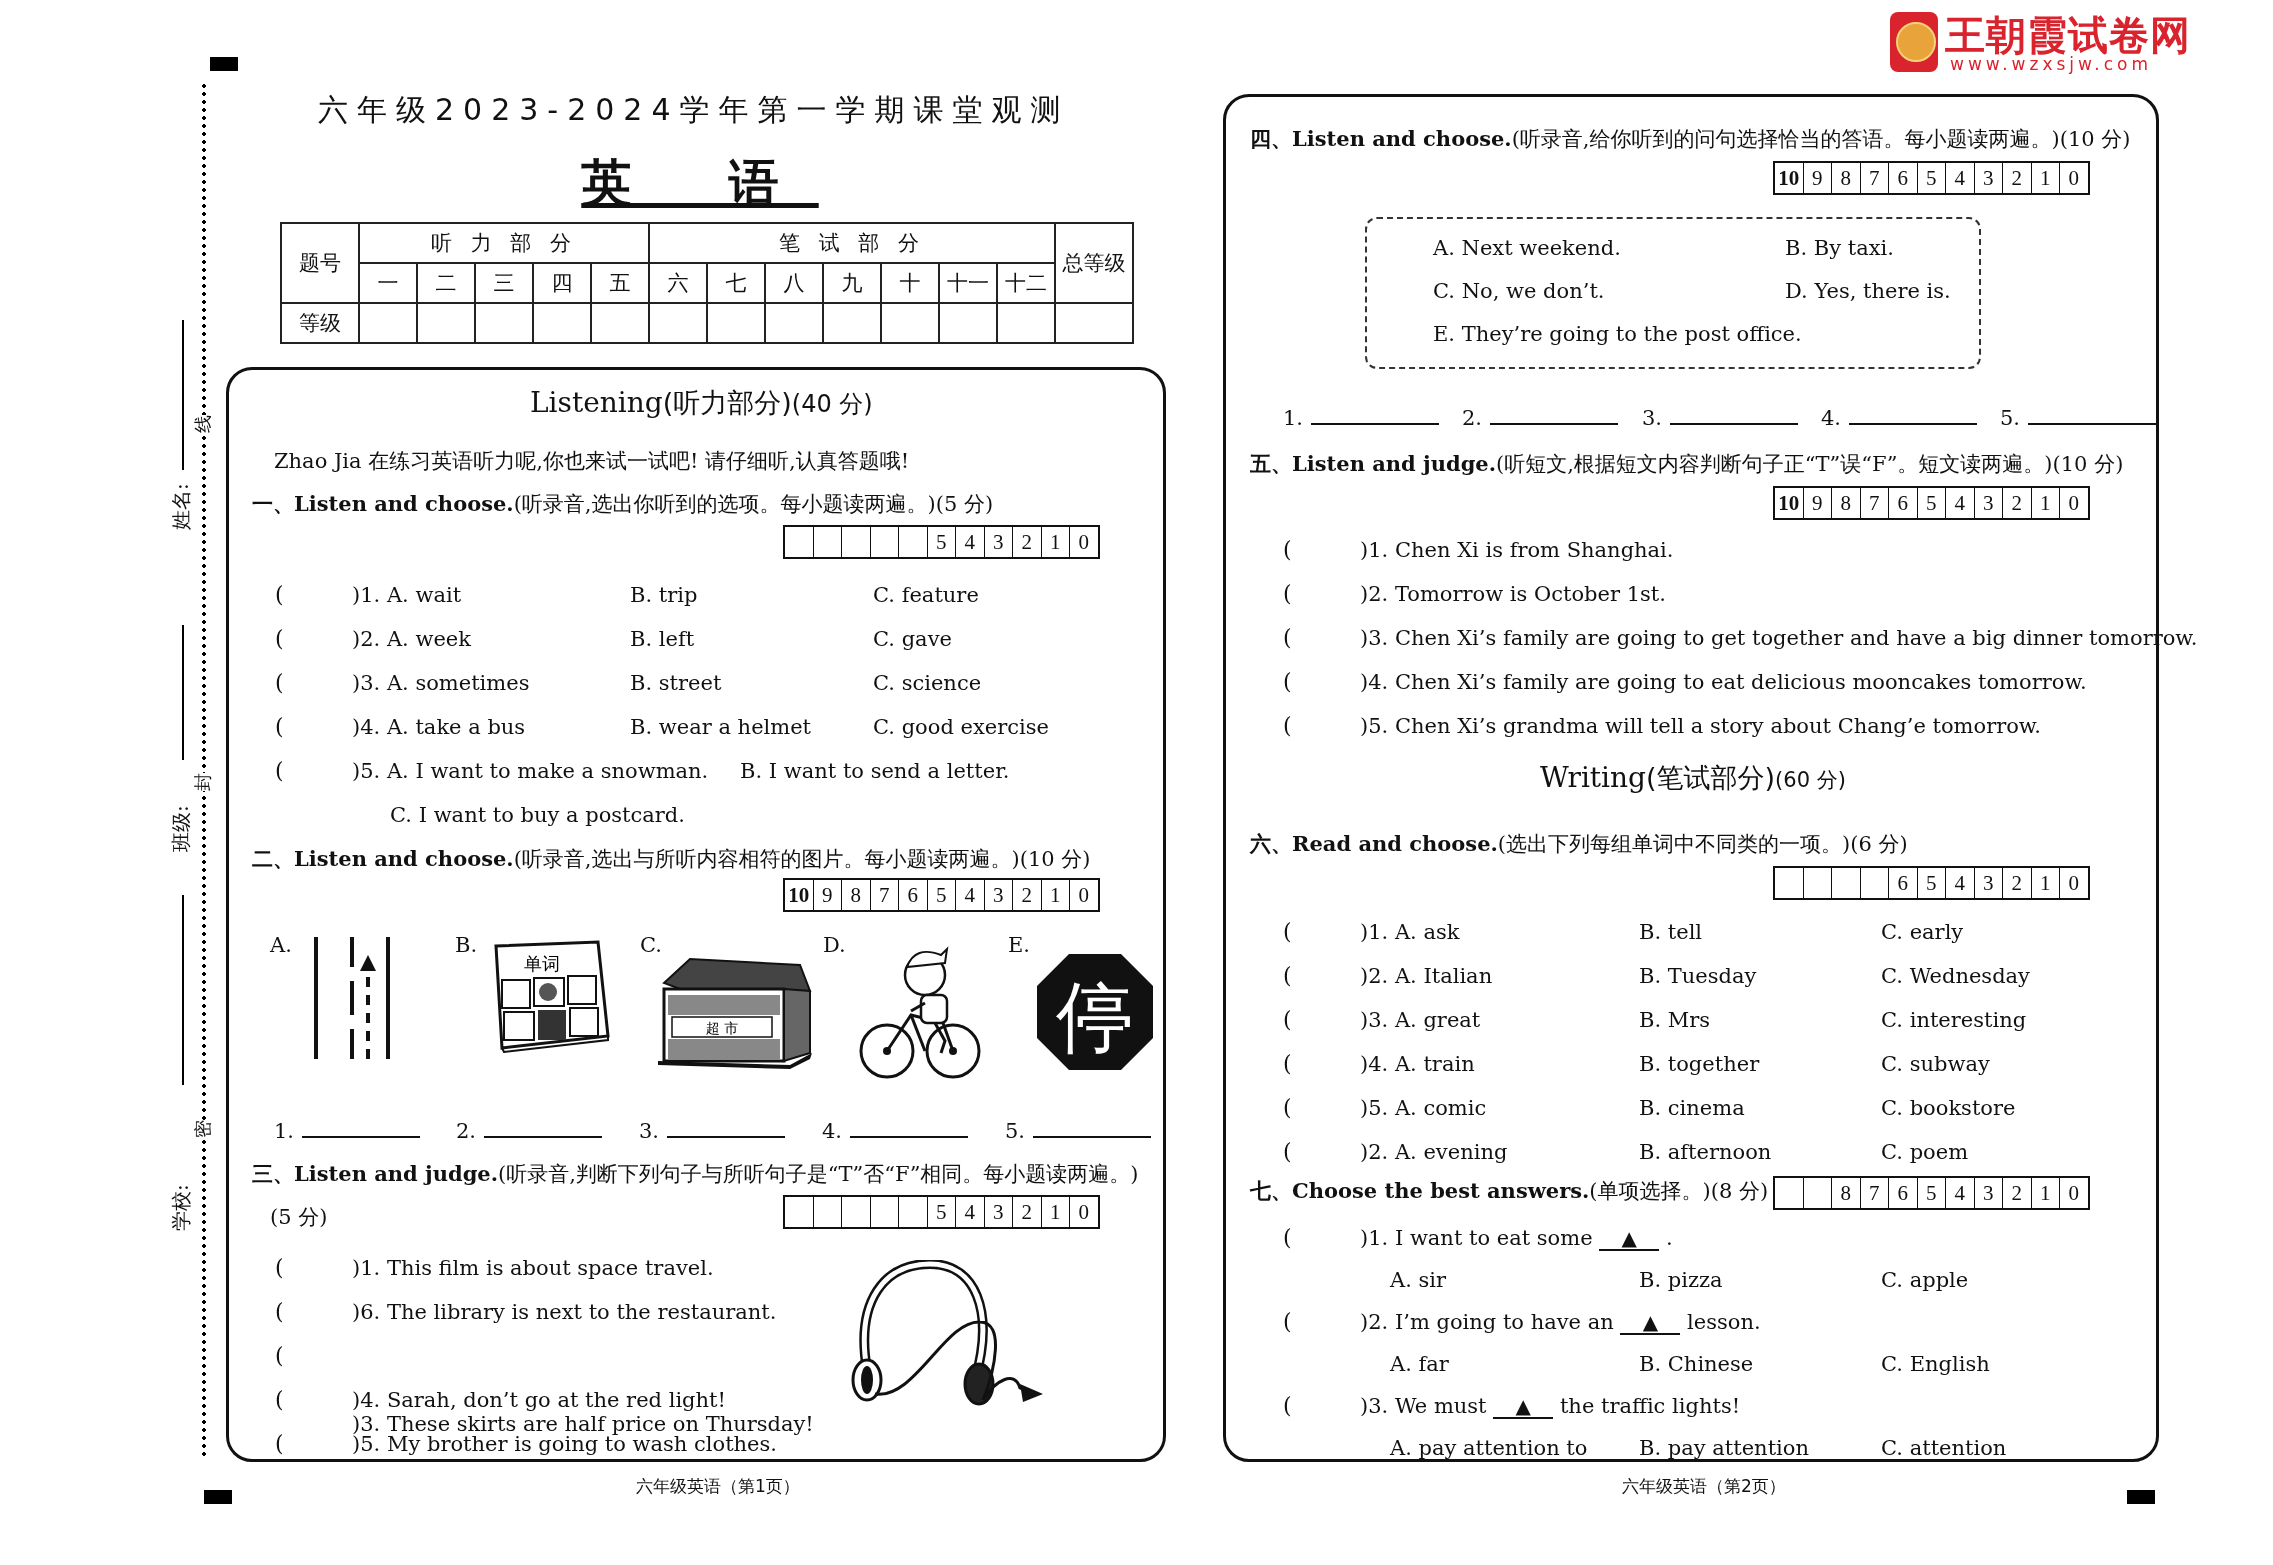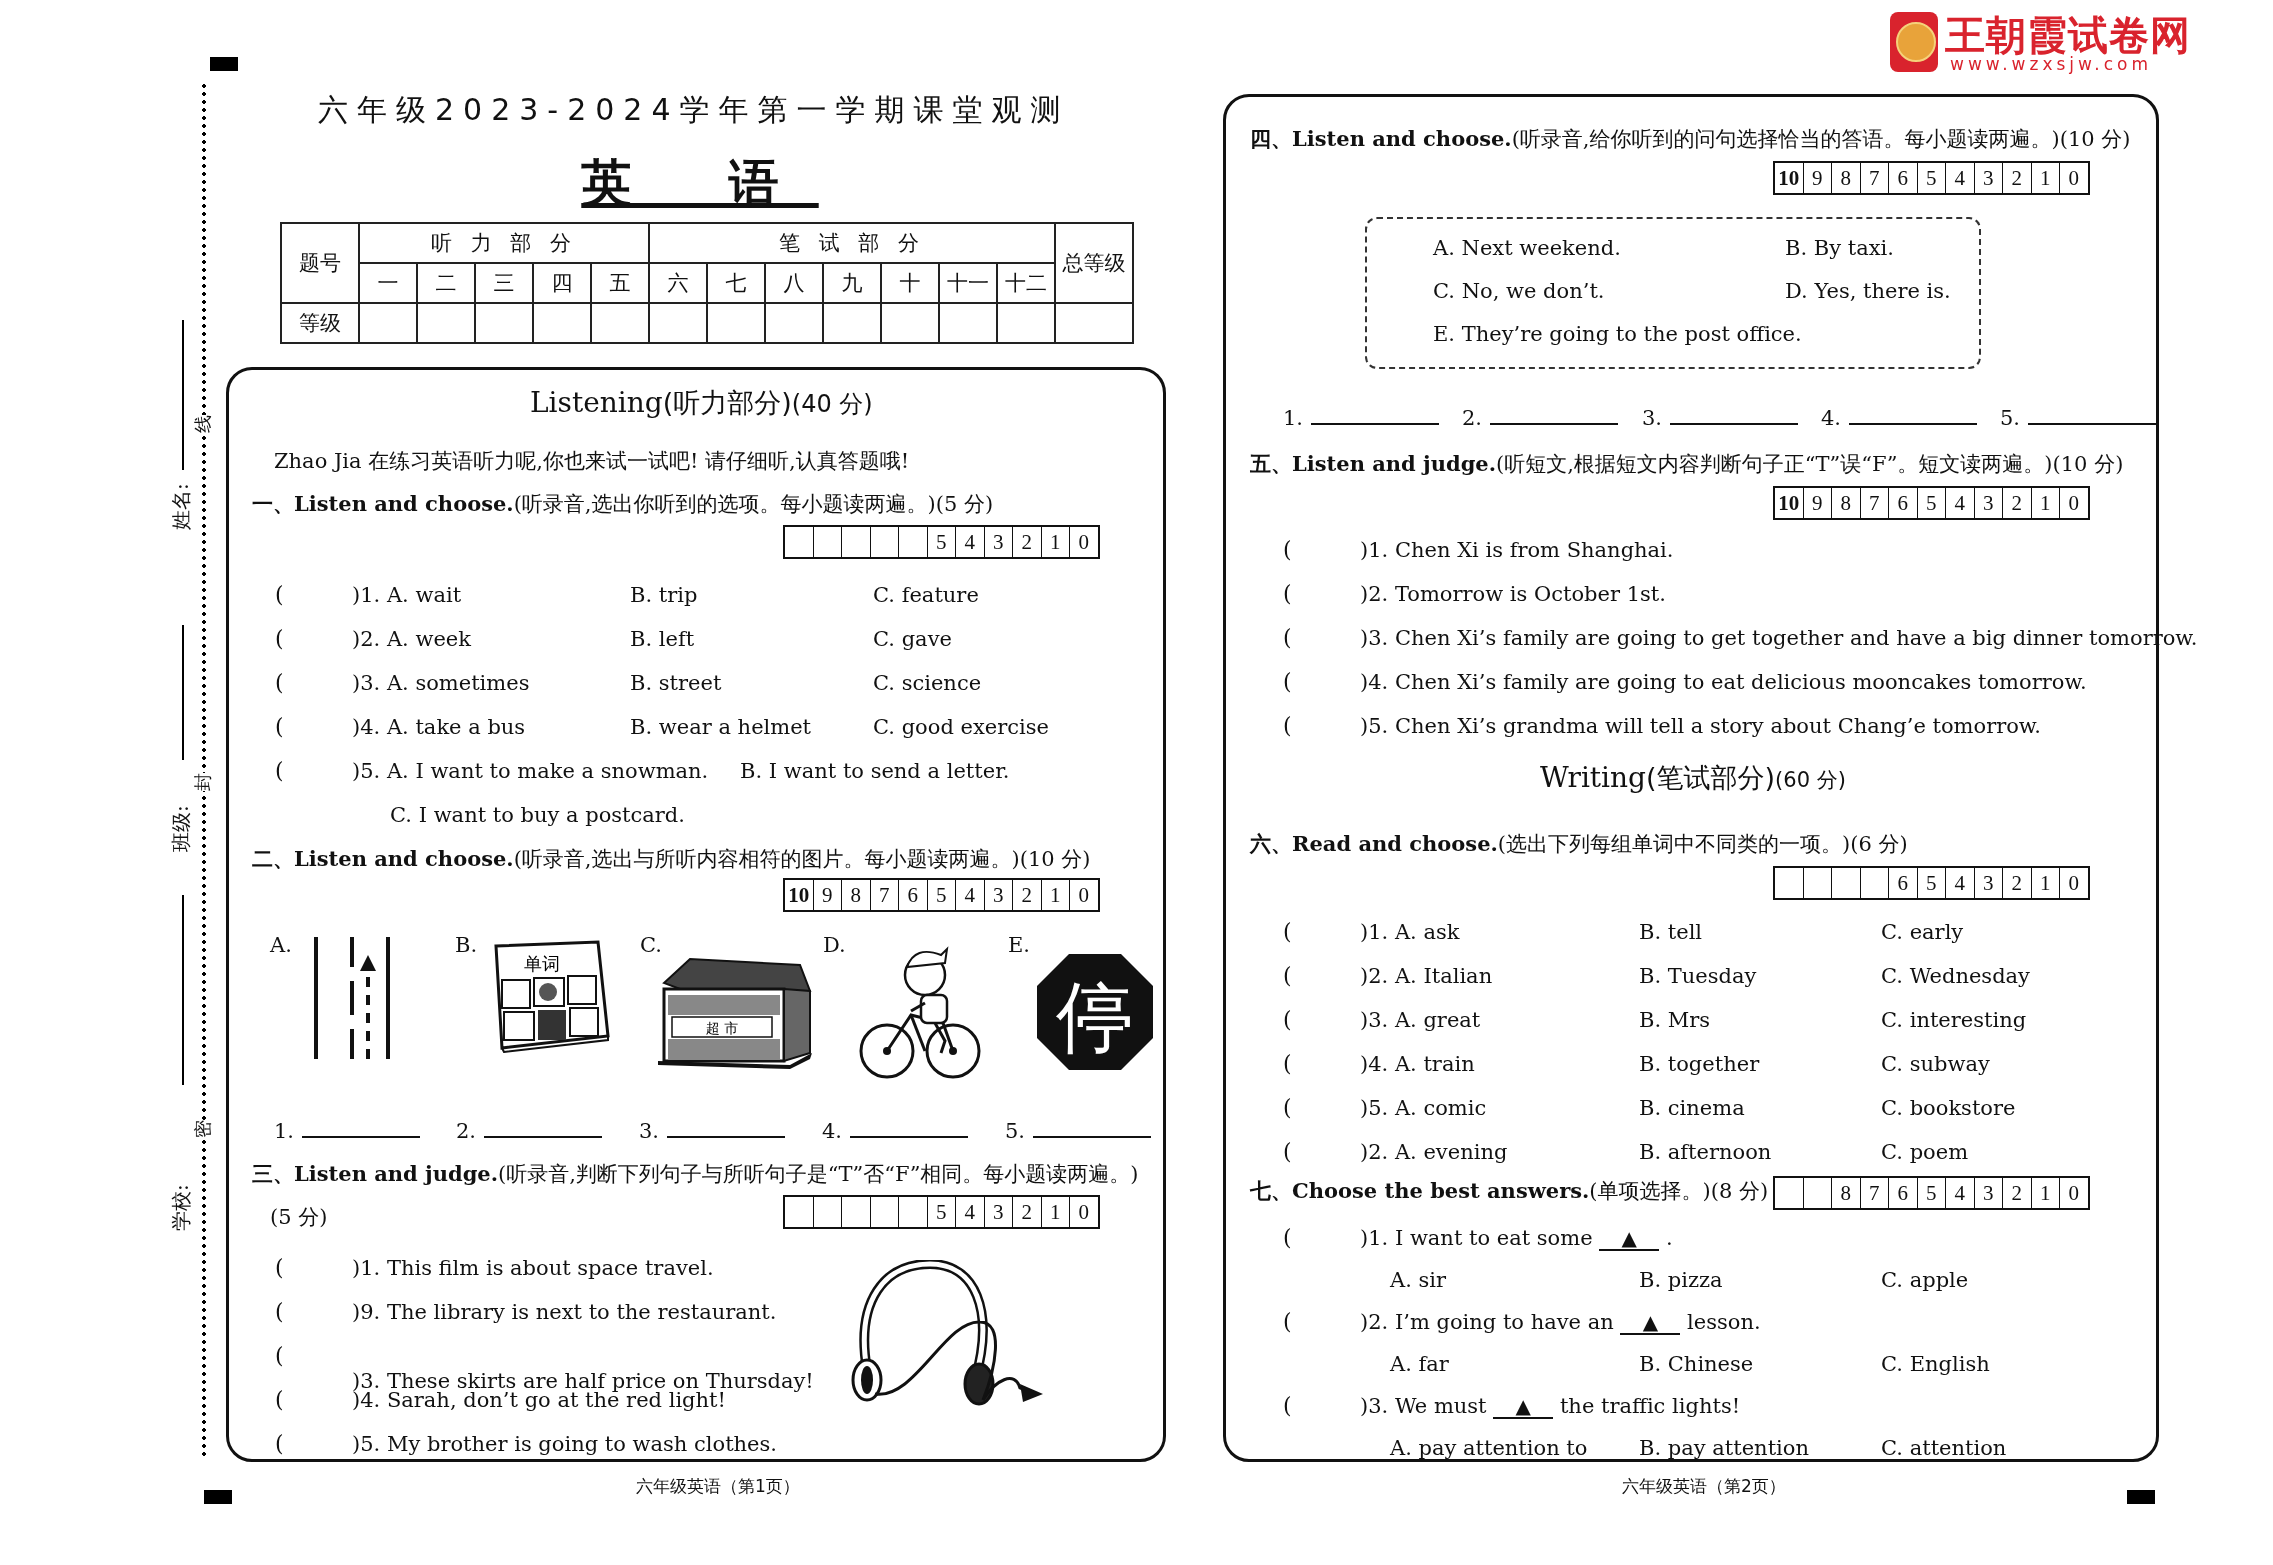--- a/index.html
+++ b/index.html
@@ -256,23 +256,23 @@
     <span>4</span>
     <span>3</span>
     <span>2</span>
     <span>1</span>
     <span>0</span>
   </div>
 <div id="s3-items">
     <div class="paren" style="left:275px;top:1255px">(</div>
     <div class="opt" style="left:352px;top:1256px">)1. This film is about space travel.</div>
     <div class="paren" style="left:275px;top:1299px">(</div>
-    <div class="opt" style="left:352px;top:1300px">)9. The library is next to the restaurant.</div>
+    <div class="opt" style="left:352px;top:1300px">)6. The library is next to the restaurant.</div>
     <div class="paren" style="left:275px;top:1343px">(</div>
-    <div class="opt" style="left:352px;top:1369px">)3. These skirts are half price on Thursday!</div>
+    <div class="opt" style="left:352px;top:1412px">)3. These skirts are half price on Thursday!</div>
     <div class="paren" style="left:275px;top:1387px">(</div>
     <div class="opt" style="left:352px;top:1388px">)4. Sarah, don’t go at the red light!</div>
     <div class="paren" style="left:275px;top:1431px">(</div>
     <div class="opt" style="left:352px;top:1432px">)5. My brother is going to wash clothes.</div>
   </div>
 
 <svg class="abs" style="left:845px;top:1260px" width="210" height="150">
   <path d="M22,110 C10,40 40,4 85,4 C130,4 150,50 130,120" fill="none" stroke="#111" stroke-width="10"></path>
   <path d="M22,110 C10,40 40,4 85,4 C130,4 150,50 130,120" fill="none" stroke="#fff" stroke-width="5"></path>
   <ellipse cx="22" cy="120" rx="14" ry="20" fill="#fff" stroke="#111" stroke-width="3"></ellipse>

